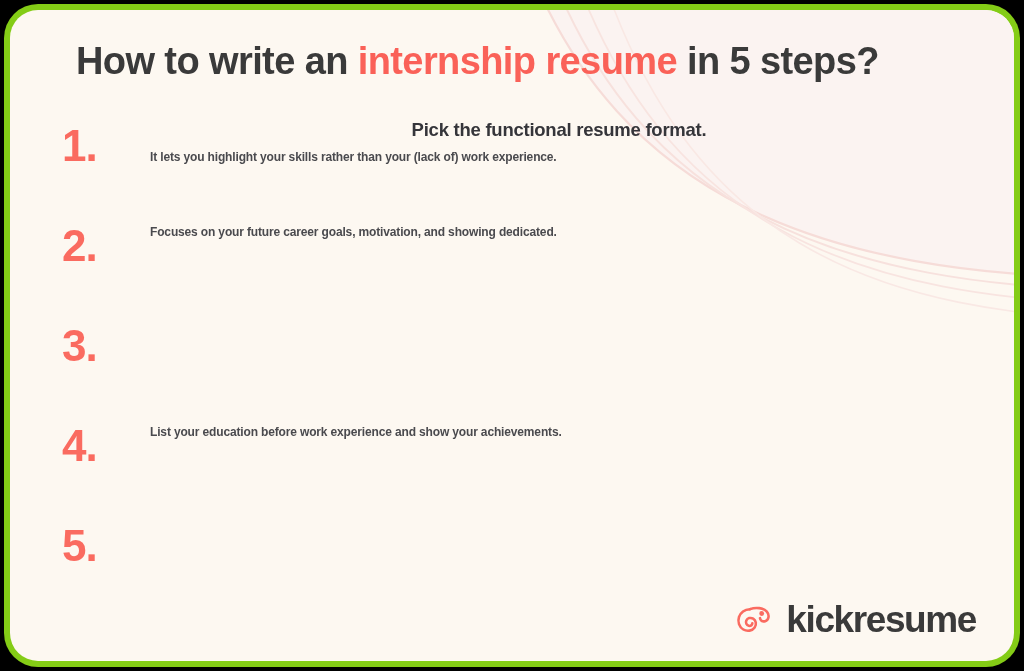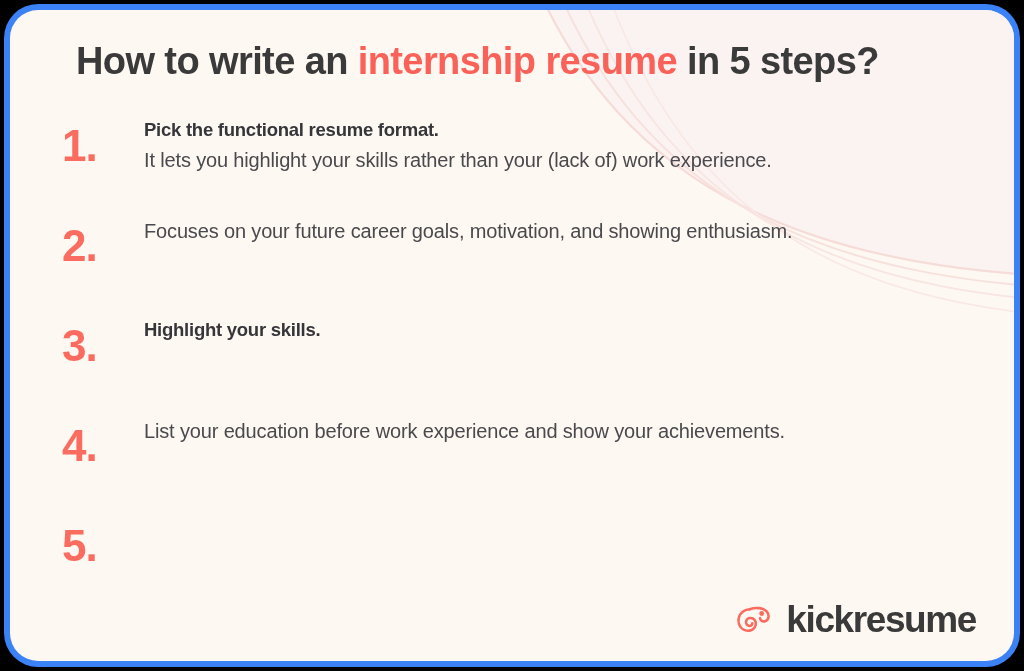--- a/index.html
+++ b/index.html
@@ -15,21 +15,21 @@
   }
 
   
   .card-frame {
     position: absolute;
     left: 4px;
     top: 4px;
     width: 1016px;
     height: 663px;
     box-sizing: border-box;
-    background: #3b82f6;
+    background: #84cc16;
     border-radius: 34px;
     overflow: hidden;
   }
   .card-inner {
     position: absolute;
     left: 6px;
     top: 6px;
     right: 6px;
     bottom: 6px;
     background: #fdf8f1;
@@ -88,28 +88,29 @@
     right: 0;
   }
   .step-title {
     font-size: 18.5px;
     font-weight: 700;
     color: #35353a;
     letter-spacing: -0.25px;
     line-height: 1.35;
     margin: 0 0 4px 0;
     white-space: nowrap;
+    text-align: center;
   }
   .step-desc {
-    font-size: 20px;
-    font-weight: 400;
+    font-size: 12px;
+    font-weight: 700;
     color: #4a4a4e;
     letter-spacing: -0.15px;
     line-height: 1.35;
-    margin: 0;
+    margin: 6px;
     white-space: nowrap;
   }
 
   
   .brand {
     position: absolute;
     right: 38px;
     bottom: 22px;
     display: flex;
     align-items: center;
@@ -157,28 +158,27 @@
         <div class="step-num">1.</div>
         <div class="step-body">
           <p class="step-title">Pick the functional resume format.</p>
           <p class="step-desc">It lets you highlight your skills rather than your (lack of) work experience.</p>
         </div>
       </div>
 
       <div class="step">
         <div class="step-num">2.</div>
         <div class="step-body">
-          <p class="step-desc">Focuses on your future career goals, motivation, and showing enthusiasm.</p>
+          <p class="step-desc">Focuses on your future career goals, motivation, and showing dedicated.</p>
         </div>
       </div>
 
       <div class="step">
         <div class="step-num">3.</div>
         <div class="step-body">
-          <p class="step-title">Highlight your skills.</p>
         </div>
       </div>
 
       <div class="step">
         <div class="step-num">4.</div>
         <div class="step-body">
           <p class="step-desc">List your education before work experience and show your achievements.</p>
         </div>
       </div>
 

